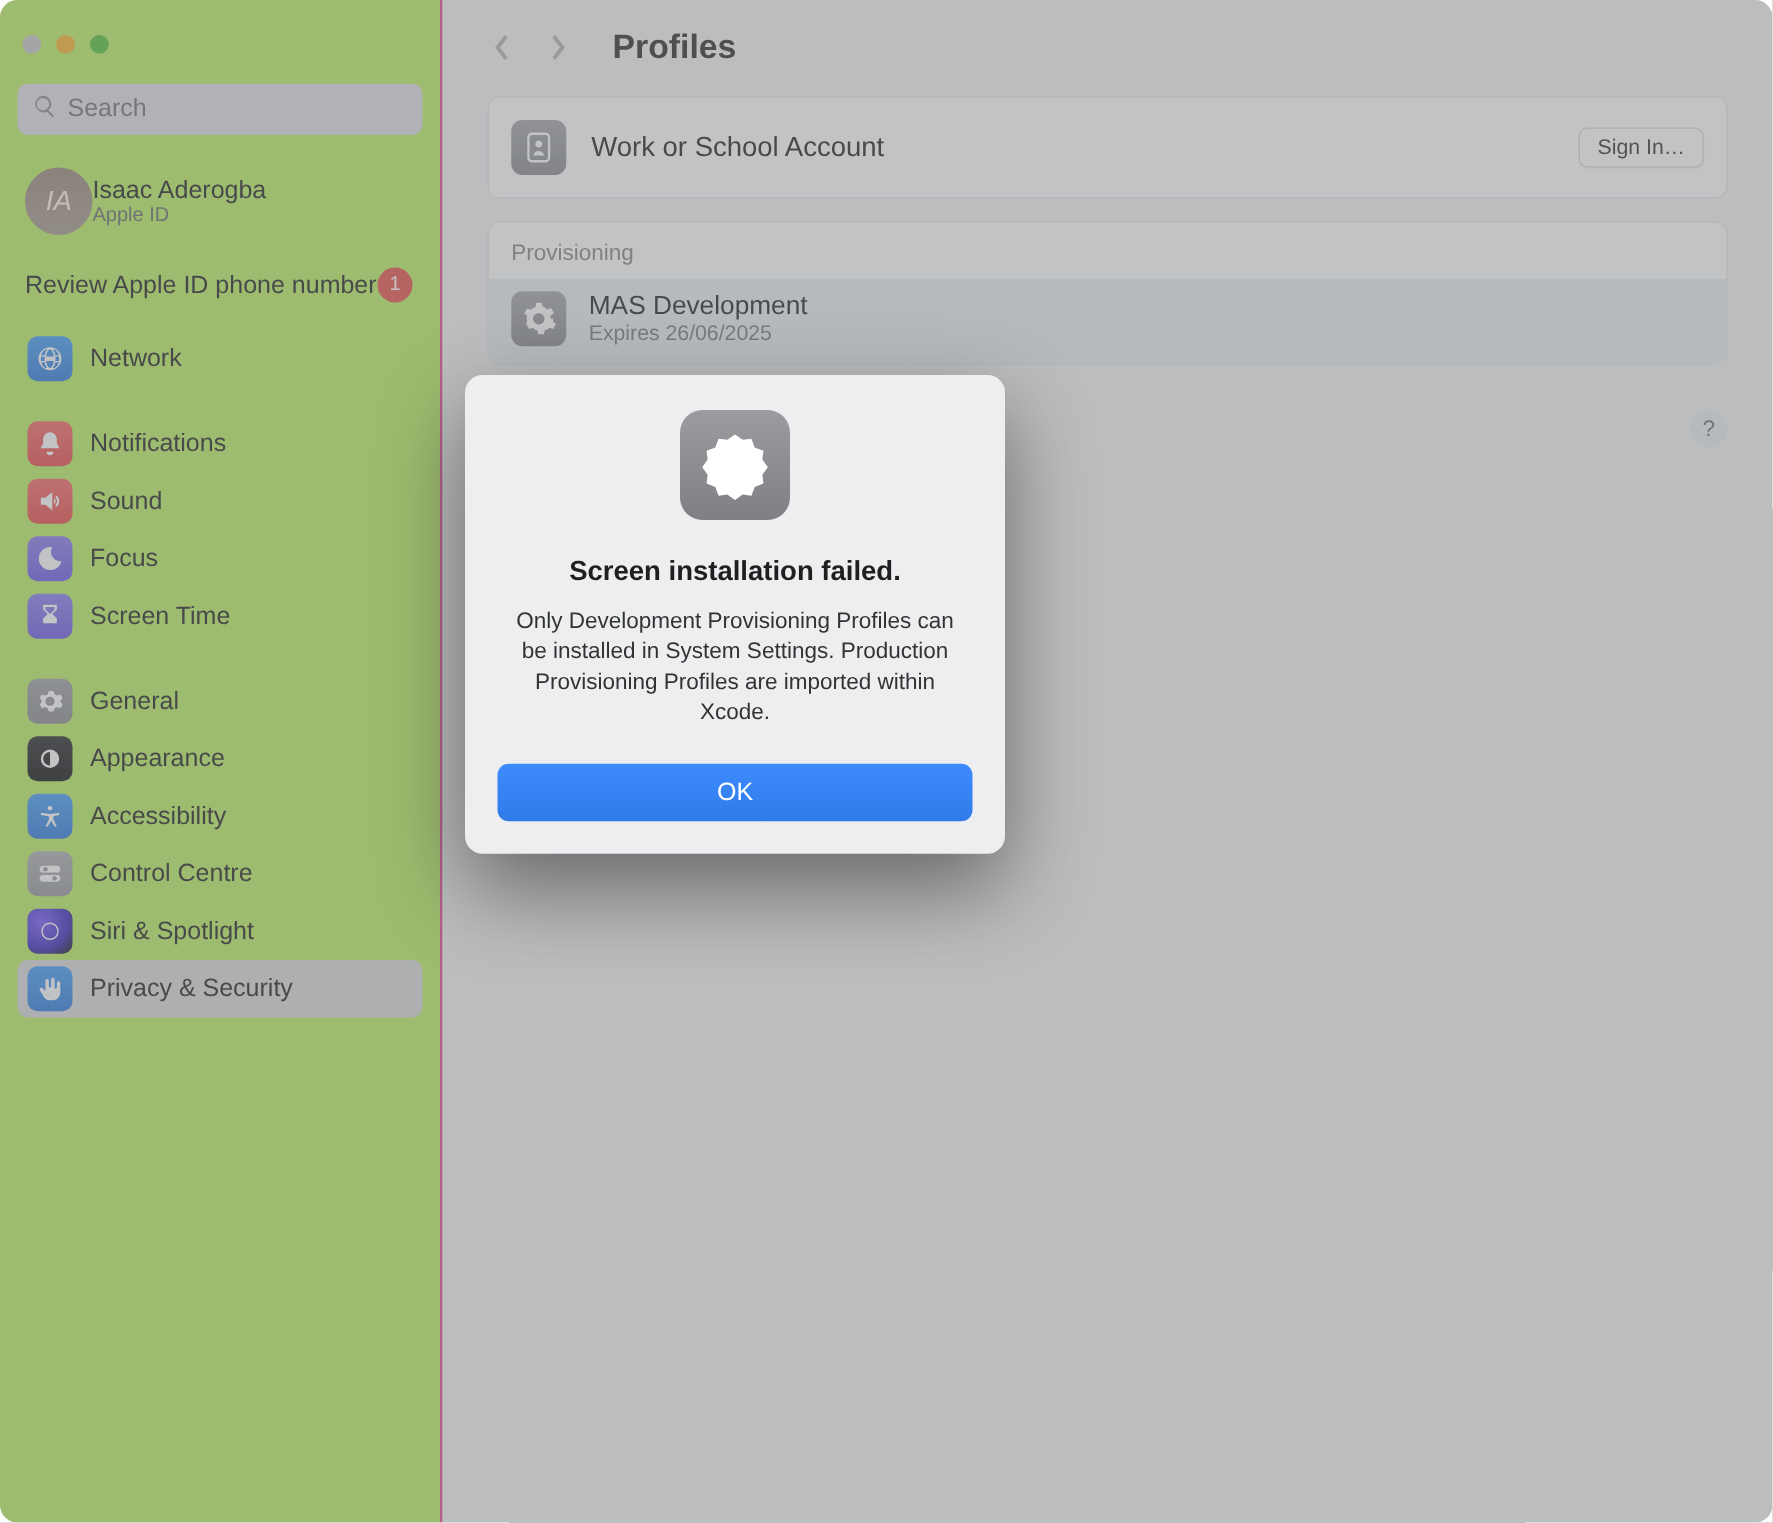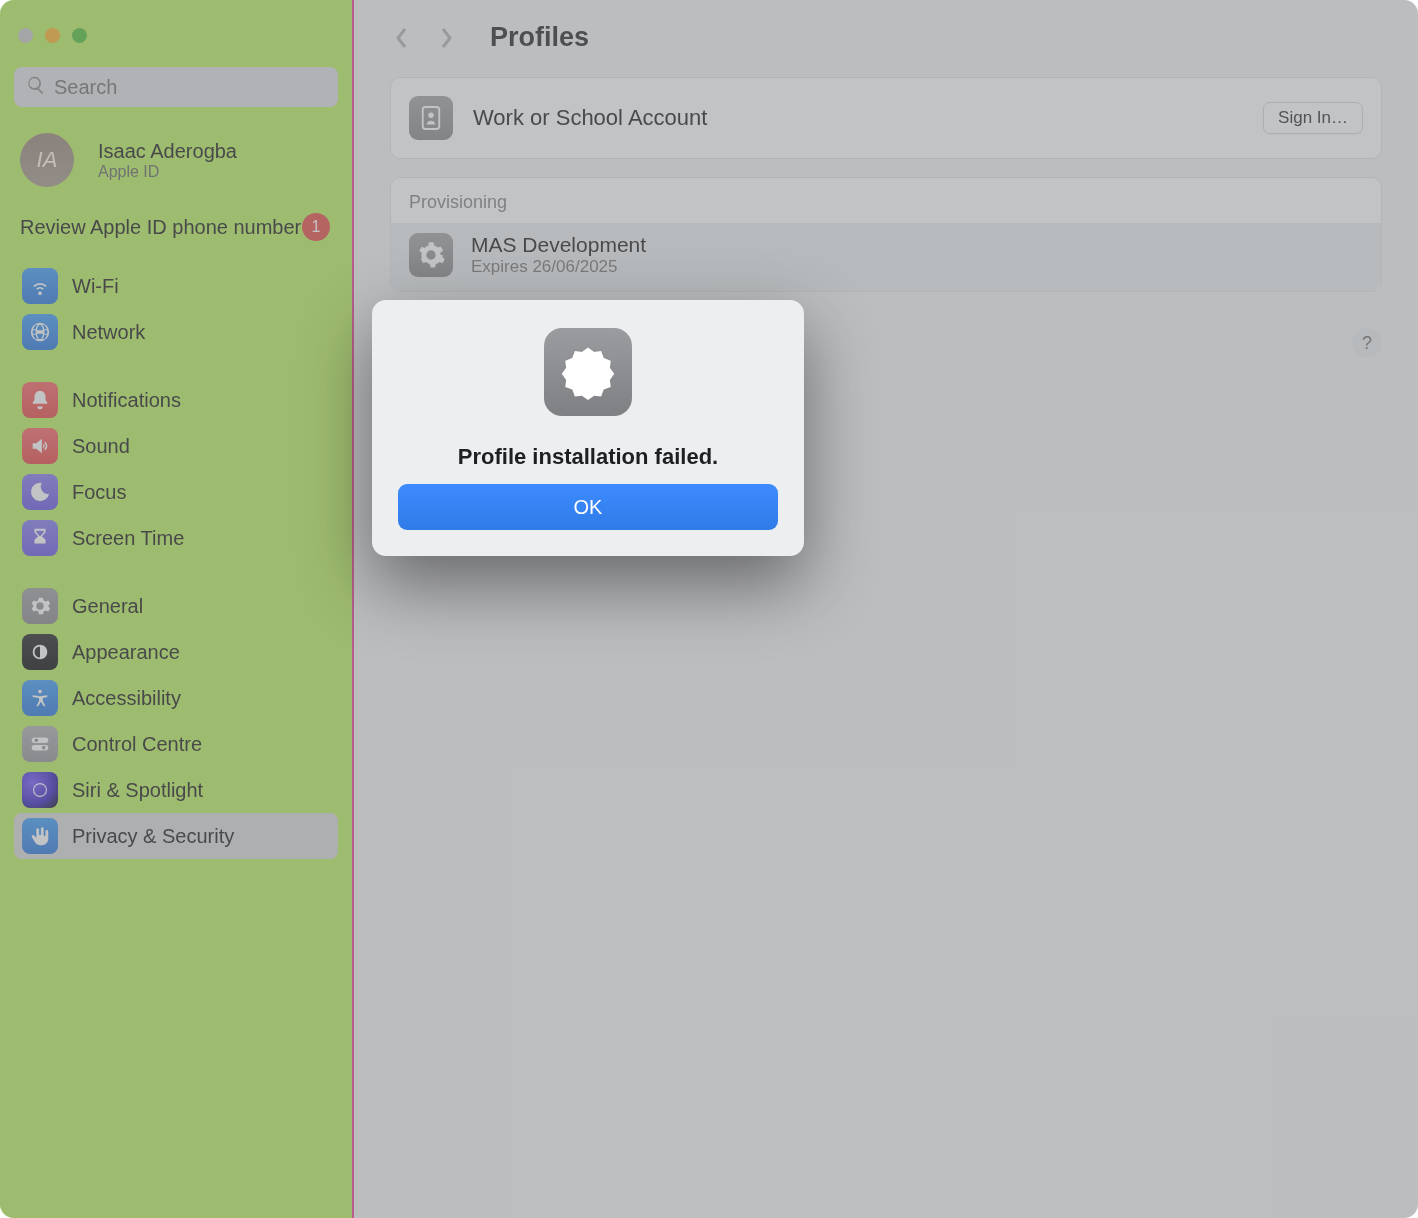--- a/index.html
+++ b/index.html
@@ -32,21 +32,21 @@
     border-radius: 8px;
     padding: 8px 12px;
     margin-bottom: 22px;
   }
   .search svg { width: 20px; height: 20px; fill: #8a8b8d; margin-right: 8px; }
   .search input {
     border: none; background: transparent; outline: none;
     font-size: 20px; color: #8a8b8d; width: 100%;
   }
   .account {
-    display: flex; align-items: center; gap: 24px;
+    display: flex; align-items: center; gap: 0;
     padding: 4px 6px 18px 6px;
   }
   .avatar {
     width: 54px; height: 54px; border-radius: 50%;
     background: linear-gradient(180deg,#9a897c,#a99c91);
     color: #fff4e8; font-size: 22px; font-weight: 300;
     display: flex; align-items: center; justify-content: center;
     font-style: italic;
   }
   .account-text .name { font-size: 20px; color: #222; }
@@ -208,28 +208,20 @@
         <div class="sub">Apple ID</div>
       </div>
     </div>
 
     <div class="alert-row">
       <div class="txt">Review Apple ID phone number</div>
       <div class="badge">1</div>
     </div>
 
     <div class="nav-group">
-      <div class="nav-item">
-        <span class="icon ic-blue">
-            <svg viewBox="0 0 24 24" fill="#fff">
-              <path d="M12 18a2 2 0 100 4 2 2 0 000-4zm-4.2-3.2a6 6 0 018.4 0l-1.4 1.4a4 4 0 00-5.6 0l-1.4-1.4zM4.6 11.6a11 11 0 0114.8 0l-1.4 1.4a9 9 0 00-12 0l-1.4-1.4z"></path>
-            </svg>
-          </span>
-        <span class="label">Wi-Fi</span>
-      </div>
       <div class="nav-item">
         <span class="icon ic-blue">
             <svg viewBox="0 0 24 24" fill="#fff">
               <path d="M12 2a10 10 0 100 20 10 10 0 000-20zm0 2c1.5 0 3 2.9 3.4 6H8.6C9 6.9 10.5 4 12 4zm-8 8c0-.7.1-1.3.2-2h3.2c-.1.7-.1 1.3-.1 2s0 1.3.1 2H4.2c-.1-.7-.2-1.3-.2-2zm4 8c-1.8-1-3.2-2.8-3.7-5h3.1c.4 2.4 1.3 4.2 2.3 5H8zm4 0c-1.5 0-3-2.9-3.4-6h6.8c-.4 3.1-1.9 6-3.4 6zm4.6-5h3.1c-.5 2.2-1.9 4-3.7 5h-1.7c1-0.8 1.9-2.6 2.3-5zM16.7 14c.1-.7.1-1.3.1-2s0-1.3-.1-2h3.1c.1.7.2 1.3.2 2s-.1 1.3-.2 2h-3.1zM16 4c1.8 1 3.2 2.8 3.7 5h-3.1c-.4-2.4-1.3-4.2-2.3-5H16zM8 4h1.7c-1 .8-1.9 2.6-2.3 5H4.3C4.8 6.8 6.2 5 8 4z"></path>
             </svg>
           </span>
         <span class="label">Network</span>
       </div>
     </div>
 
@@ -374,17 +366,18 @@
     </div>
   </div>
 
   <div class="scrim"></div>
   <div class="dialog">
     <div class="dlg-icon">
       <svg viewBox="0 0 64 64">
           <path d="M32 4l7 5 8-1 3 8 8 3-1 8 5 7-5 7 1 8-8 3-3 8-8-1-7 5-7-5-8 1-3-8-8-3 1-8-5-7 5-7-1-8 8-3 3-8 8 1 7-5zm-4 36l-8-8 4-4 4 4 12-12 4 4-16 16z"></path>
         </svg>
     </div>
-    <h2>Profile installation failed.</h2>
+    <h2>Screen installation failed.</h2>
+    <p>Only Development Provisioning Profiles can be installed in System Settings. Production Provisioning Profiles are imported within Xcode.</p>
     <button class="ok-btn">OK</button>
   </div>
 
 </div>
 
 </body></html>

